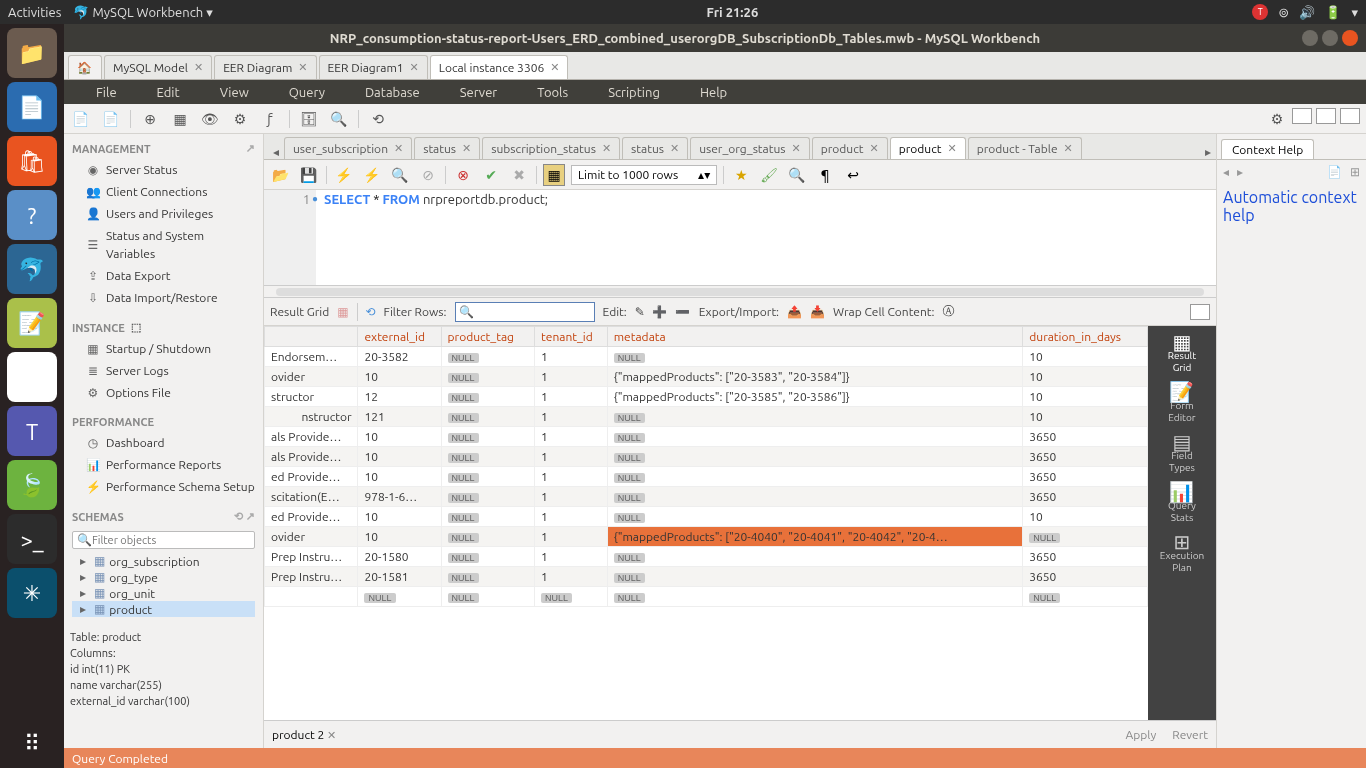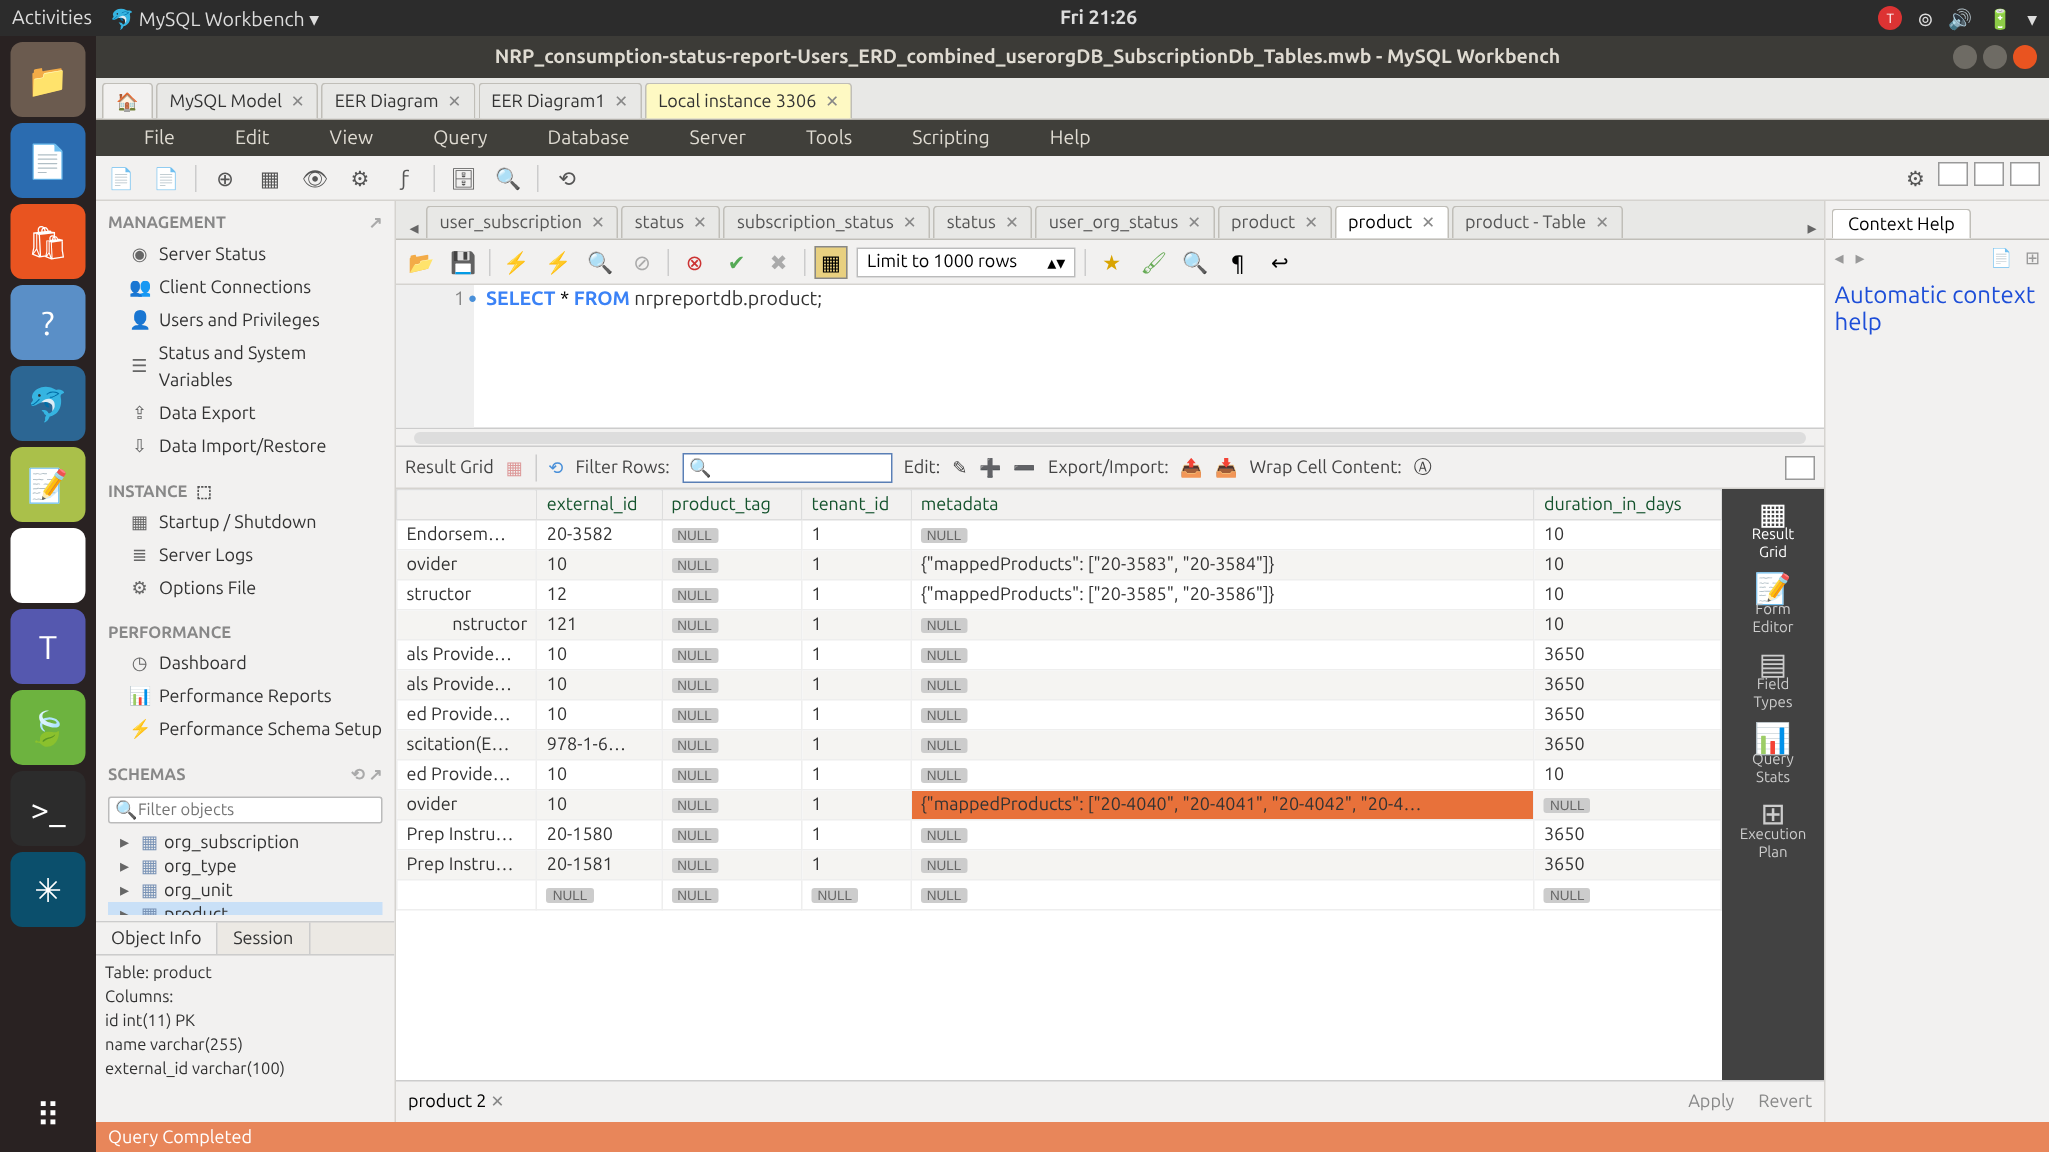--- a/index.html
+++ b/index.html
@@ -20,21 +20,21 @@
 .titlebar { height: 28px; background: #3c3b37; color: #dfdbd2; display: flex; align-items: center; padding: 0 8px; font-size: 13px; }
 .titlebar .title { flex: 1; text-align: center; font-weight: bold; }
 .win-btn { width: 16px; height: 16px; border-radius: 8px; margin-left: 4px; }
 .win-close { background: #e95420; }
 .win-min, .win-max { background: #6e6b64; }
 
 
 .doc-tabs { height: 28px; background: #e8e8e6; display: flex; align-items: end; border-bottom: 1px solid #b5b2ac; padding-left: 4px; }
 .home-tab { width: 34px; height: 24px; display: flex; align-items: center; justify-content: center; border: 1px solid #c0beb8; border-bottom: none; background: #f2f1f0; margin-right: 2px; border-radius: 3px 3px 0 0; }
 .doc-tab { height: 24px; padding: 0 8px; display: flex; align-items: center; gap: 6px; border: 1px solid #c0beb8; border-bottom: none; background: #e8e8e6; margin-right: 2px; border-radius: 3px 3px 0 0; font-size: 12px; color: #333; }
-.doc-tab.active { background: #fef9c3; }
+.doc-tab.active { background: #ffffff; }
 .x { color: #888; font-size: 11px; cursor: pointer; }
 
 
 .menubar { height: 24px; background: #403f3a; color: #dfdbd2; display: flex; align-items: center; padding: 0 8px; gap: 16px; font-size: 13px; }
 .menubar span { cursor: pointer; margin-left: 24px; }
 
 
 .main-toolbar { height: 30px; background: #f2f1f0; display: flex; align-items: center; padding: 0 6px; gap: 8px; border-bottom: 1px solid #d5d3cf; }
 .tb-icon { width: 22px; height: 22px; display: flex; align-items: center; justify-content: center; color: #555; font-size: 14px; }
 .tb-sep { width: 1px; height: 18px; background: #ccc; }
@@ -86,21 +86,21 @@
 .ident { color: #333; }
 
 
 .result-toolbar { height: 28px; background: #f2f1f0; display: flex; align-items: center; padding: 0 6px; gap: 8px; border-bottom: 1px solid #d5d3cf; font-size: 12px; color: #444; }
 .result-toolbar .search { border: 1px solid #5a7fb5; padding: 2px 4px; background: #fff; width: 140px; display: flex; align-items: center; }
 
 
 .grid-wrap { flex: 1; display: flex; min-height: 0; }
 .grid { flex: 1; overflow: auto; background: #fff; }
 table.data { border-collapse: collapse; width: 100%; font-size: 12px; }
-table.data th { background: #f2f1f0; border: 1px solid #ddd; padding: 3px 6px; text-align: left; font-weight: normal; color: #14532d; position: sticky; top: 0; }
+table.data th { background: #f2f1f0; border: 1px solid #ddd; padding: 3px 6px; text-align: left; font-weight: normal; color: #c2410c; position: sticky; top: 0; }
 table.data td { border: 1px solid #eee; padding: 3px 6px; color: #333; white-space: nowrap; overflow: hidden; text-overflow: ellipsis; max-width: 400px; }
 table.data tr:nth-child(even) td { background: #f5f4f2; }
 td.hl { background: #e8713a !important; color: #fff; }
 .null-pill { display: inline-block; background: #ccc; color: #666; font-size: 9px; padding: 0 4px; border-radius: 2px; font-family: sans-serif; }
 
 
 .grid-side { width: 68px; background: #424242; color: #ccc; display: flex; flex-direction: column; align-items: center; padding-top: 4px; font-size: 10px; }
 .grid-side .item { margin: 6px 0; text-align: center; cursor: pointer; line-height: 12px; }
 .grid-side .item.active { color: #fff; }
 .grid-side .icon-lg { font-size: 20px; display: block; margin-bottom: 2px; }
@@ -312,24 +312,20 @@
               <span class="tbl-ic">▦</span>
               <span>org_unit</span>
             </div>
             <div class="schema-row sel">
               <span class="arrow">▸</span>
               <span class="tbl-ic">▦</span>
               <span>product</span>
             </div>
           </div>
       </div>
-      <div class="sidebar-tabs">
-        <div class="sidebar-tab active">Object Info</div>
-        <div class="sidebar-tab">Session</div>
-      </div>
       <div class="objinfo">
         <div>Table: product</div>
         <div>Columns:</div>
         <div>id      int(11) PK</div>
         <div>name      varchar(255)</div>
         <div>external_id      varchar(100)</div>
       </div>
     </div>
 
     <div class="center">

